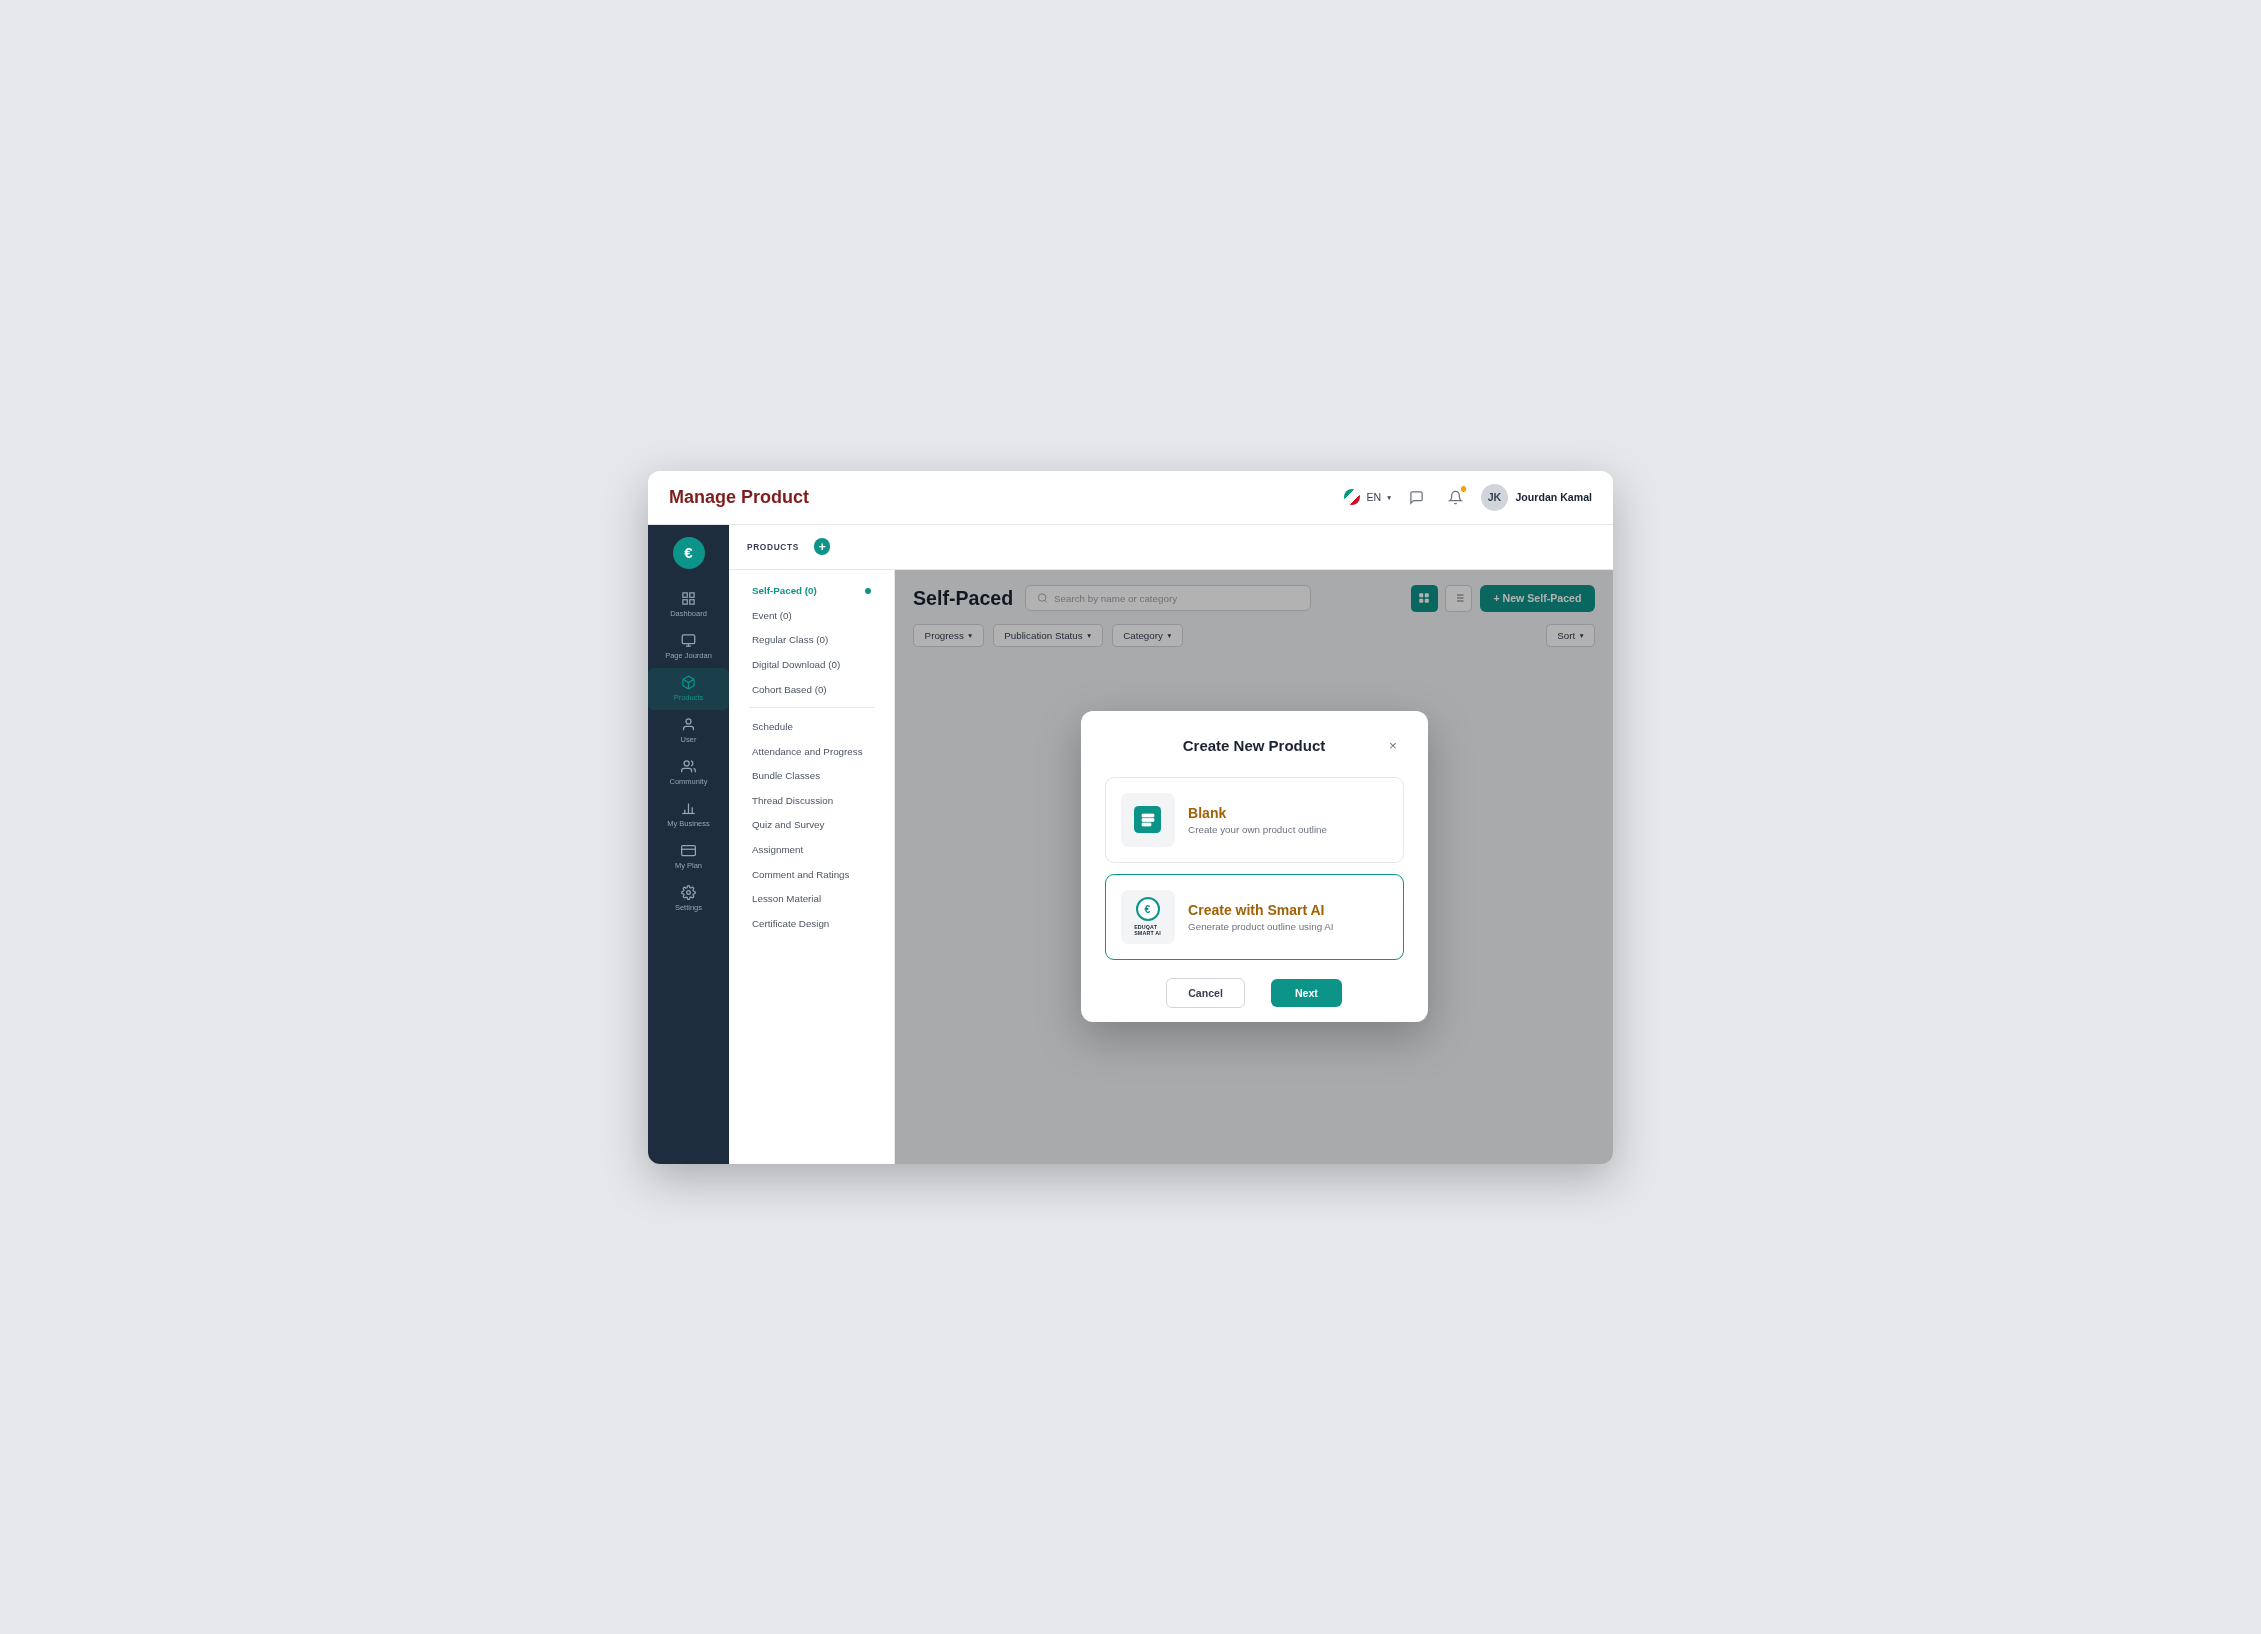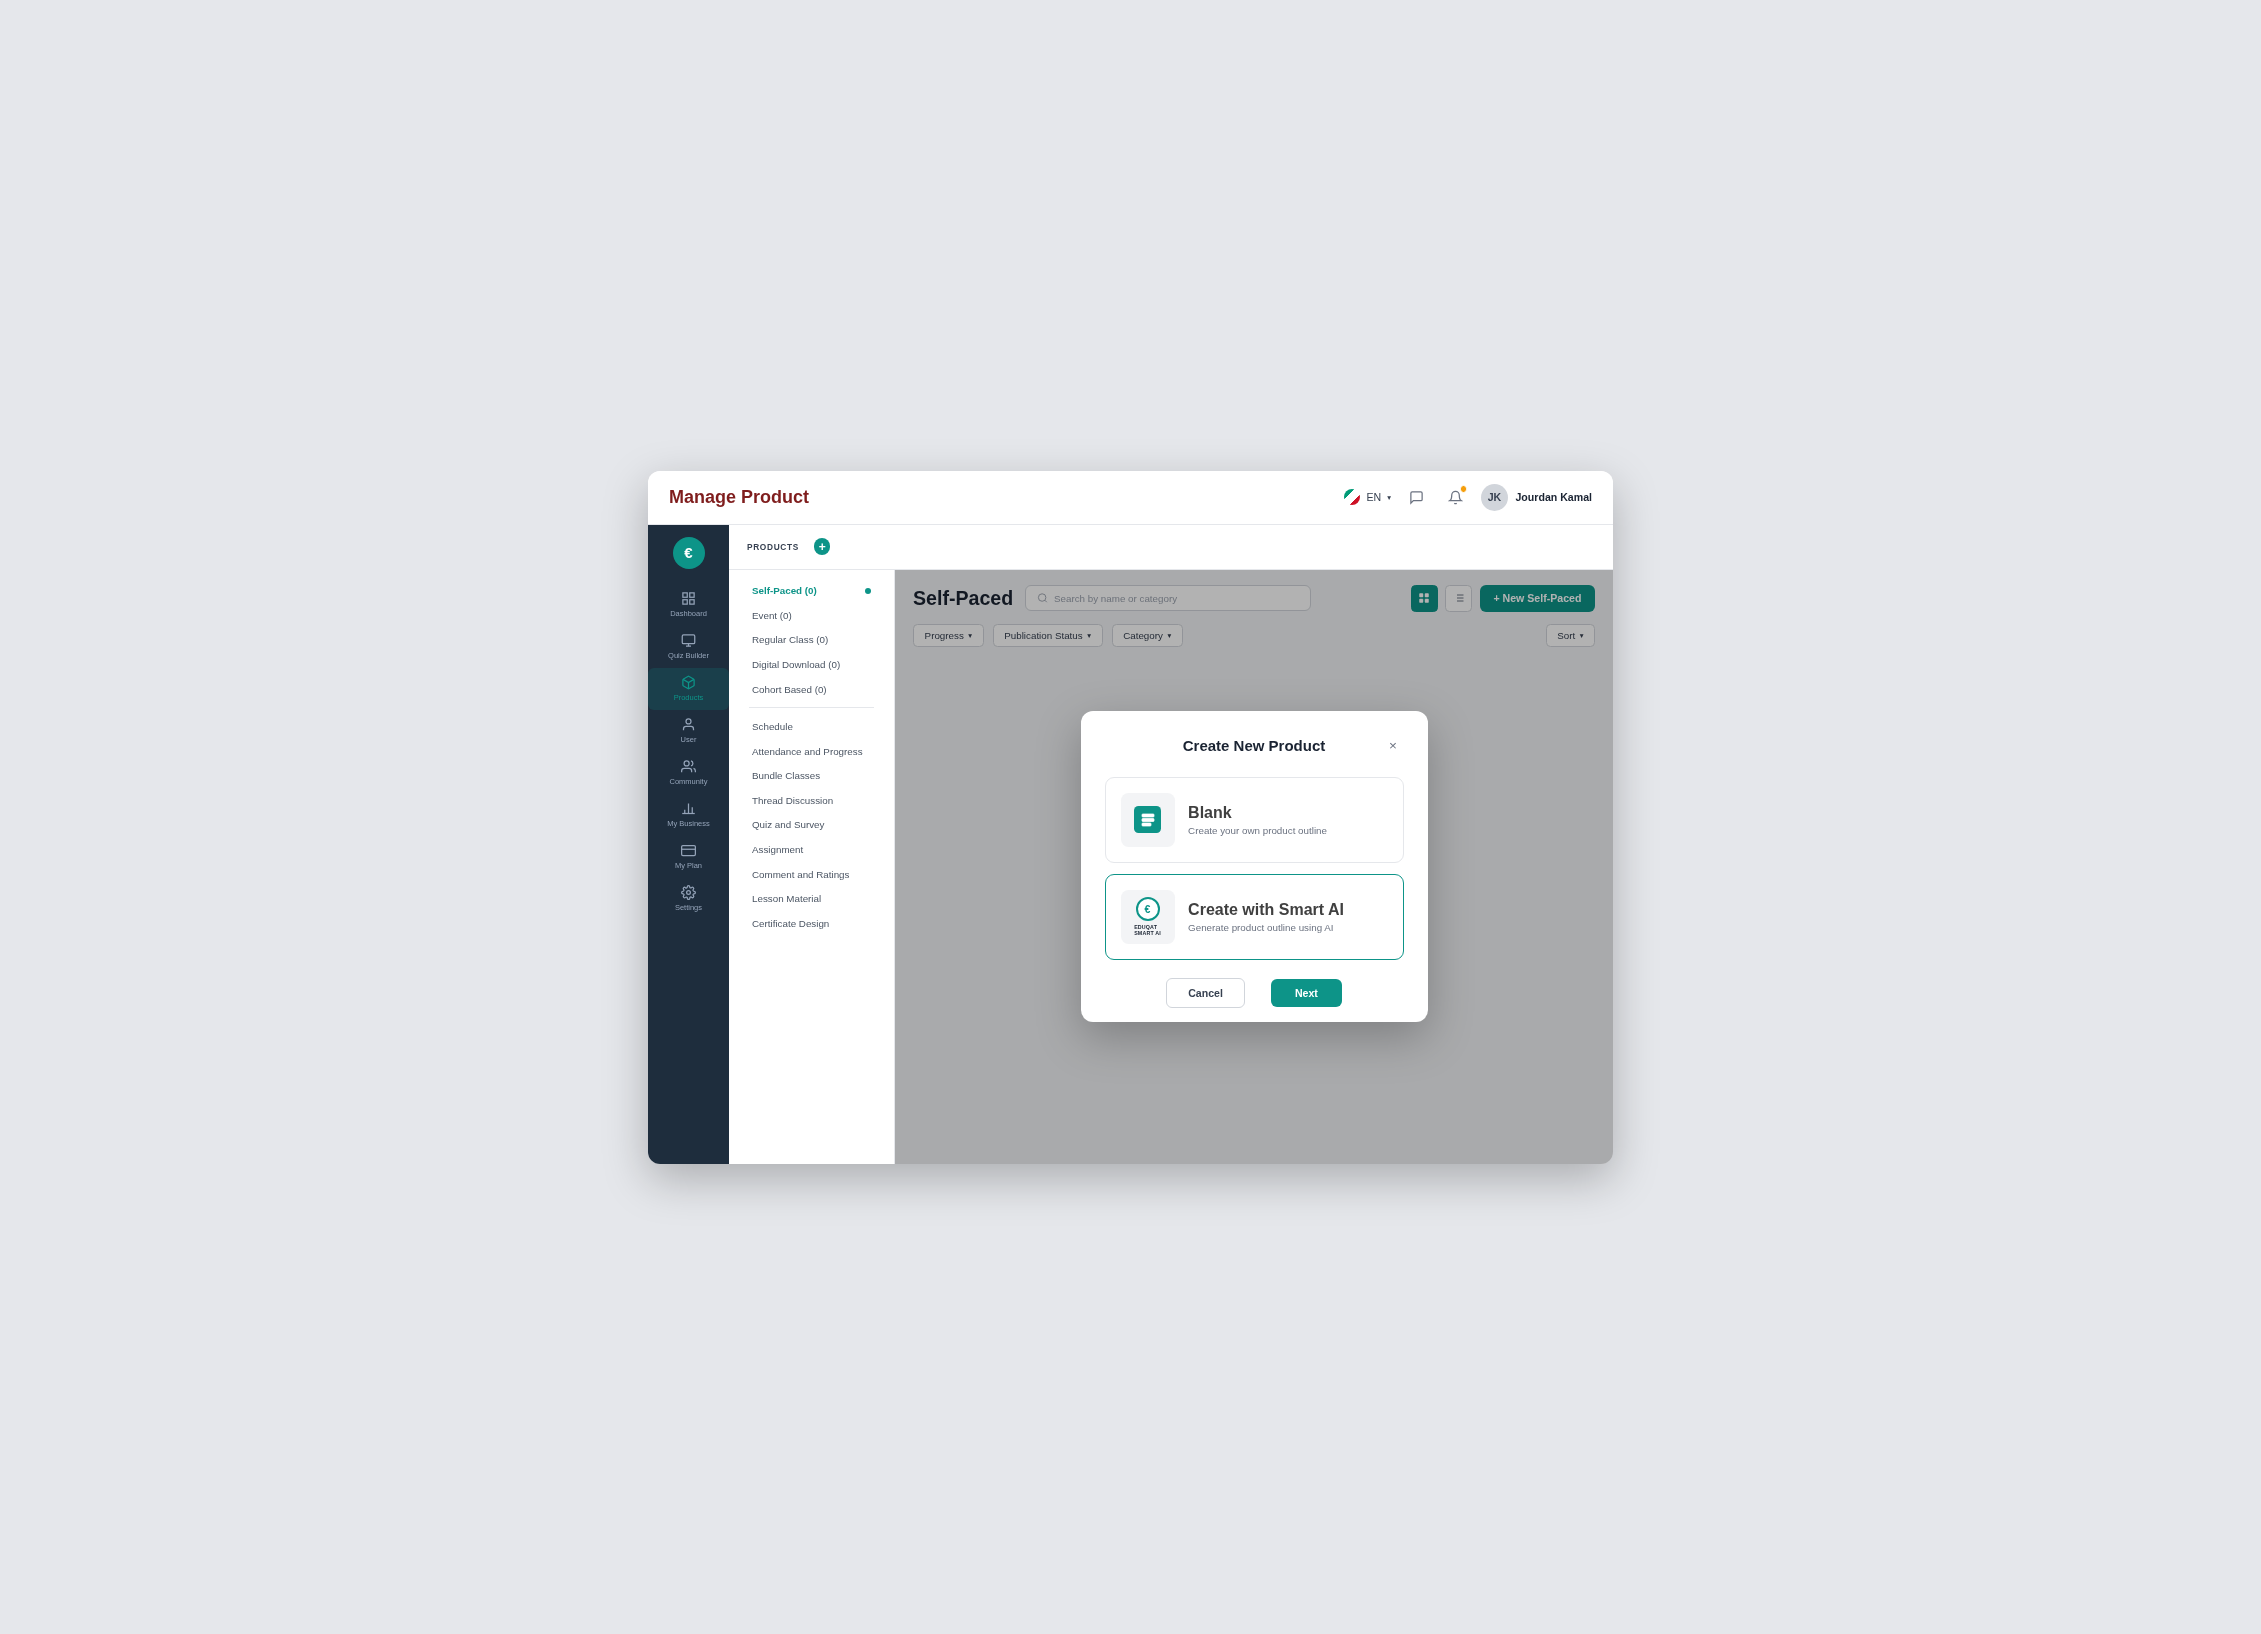--- a/index.html
+++ b/index.html
@@ -406,23 +406,23 @@
     .option-icon-blank {
       width: 27px;
       height: 27px;
       background: #0d9488;
       border-radius: 4.5px;
       display: flex;
       align-items: center;
       justify-content: center;
     }
     .option-title {
-      font-size: 16px;
-      font-weight: 700;
-      color: #404040;
+      font-size: 14px;
+      font-weight: 700;
+      color: #a16207;
       margin-bottom: 3px;
     }
     .option-desc {
       font-size: 9.8px;
       color: #6b7280;
     }
     .modal-footer {
       display: flex;
       align-items: center;
       justify-content: center;
@@ -554,21 +554,21 @@
         </svg>
         <span class="sidebar-label">Dashboard</span>
       </div>
 
       <div class="sidebar-item">
         <svg width="15" height="15" viewBox="0 0 24 24" fill="none" stroke="currentColor" stroke-width="2">
           <rect x="2" y="3" width="20" height="14" rx="2"></rect>
             <line x1="8" y1="21" x2="16" y2="21"></line>
             <line x1="12" y1="17" x2="12" y2="21"></line>
         </svg>
-        <span class="sidebar-label">Quiz Builder</span>
+        <span class="sidebar-label">Page Jourdan</span>
       </div>
 
       <div class="sidebar-item active">
         <svg width="15" height="15" viewBox="0 0 24 24" fill="none" stroke="#0d9488" stroke-width="2">
           <path d="M21 16V8a2 2 0 0 0-1-1.73L13 2.27a2 2 0 0 0-2 0L4 6.27A2 2 0 0 0 3 8v8a2 2 0 0 0 1 1.73L11 21.73a2 2 0 0 0 2 0L20 17.73A2 2 0 0 0 21 16z"></path>
           <polyline points="3.27 6.96 12 12.01 20.73 6.96"></polyline>
             <line x1="12" y1="22.08" x2="12" y2="12"></line>
         </svg>
         <span class="sidebar-label">Products</span>
       </div>

